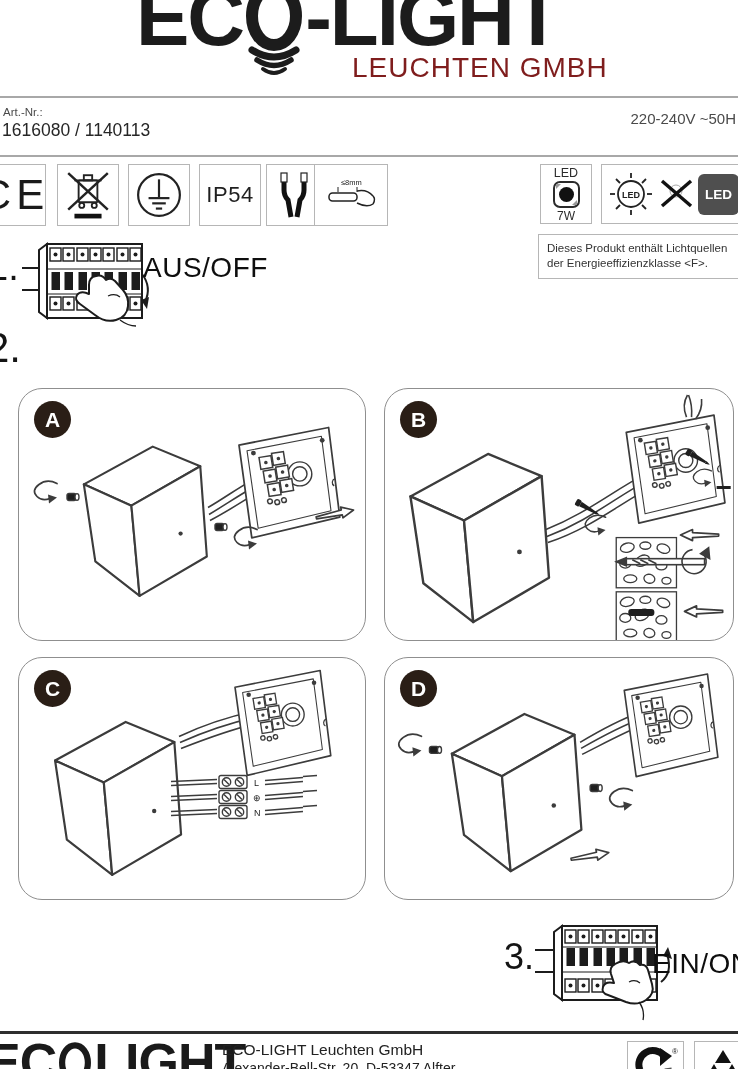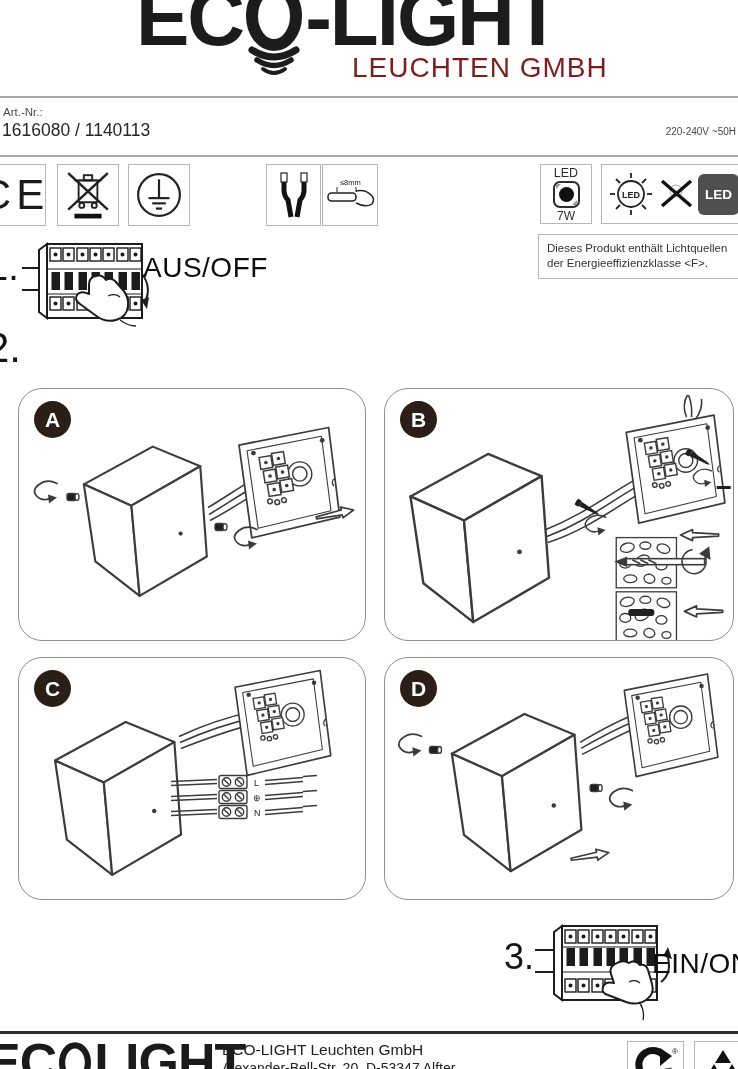--- a/index.html
+++ b/index.html
@@ -7,21 +7,21 @@
   .page{position:relative;width:738px;height:1069px;background:#fff;overflow:hidden;
         font-family:"Liberation Sans",sans-serif;color:#1f1f1f}
   .abs{position:absolute}
   .rule{position:absolute;left:0;width:738px;height:1.5px;background:#a8a8a8}
   .logo-row{position:absolute;left:136px;top:-26px;display:flex;align-items:flex-start;
             font-weight:bold;font-size:80px;line-height:88px;letter-spacing:-2px;color:#1c1c1c;white-space:nowrap}
   .logo-sub{position:absolute;left:352px;top:52px;width:248px;text-align:left;font-size:28px;
             letter-spacing:1px;color:#7f1d1d;white-space:nowrap}
   .art-label{position:absolute;left:3px;top:106px;font-size:11.5px;color:#4a4a4a}
   .art-value{position:absolute;left:2px;top:120px;font-size:17.5px;color:#262626}
-  .voltage{position:absolute;right:2px;top:126px;font-size:10px;color:#4a4a4a;white-space:nowrap}
+  .voltage{position:absolute;right:2px;top:110px;font-size:15px;color:#4a4a4a;white-space:nowrap}
   .ibox{position:absolute;top:164px;height:62px;border:1px solid #b6b6b6;background:#fff;
         display:flex;align-items:center;justify-content:center}
   .ce-text{font-size:42px;letter-spacing:5px;color:#1a1a1a;font-weight:400}
   .ip-text{font-size:22px;color:#1f1f1f;letter-spacing:.5px}
   .ledbox-inner{display:flex;flex-direction:column;align-items:center;gap:1px}
   .led-lbl{font-size:12.5px;color:#2b2b2b}
   .led-square{position:relative;width:27px;height:27px;border:2.4px solid #2b2b2b;border-radius:7px;
               display:flex;align-items:center;justify-content:center}
   .led-dot{width:15px;height:15px;border-radius:50%;background:#111}
   .notch-tl{position:absolute;left:1px;top:1px;width:0;height:0;border-top:5px solid #999;border-right:5px solid transparent}
@@ -163,29 +163,32 @@
     <svg width="48" height="48" viewBox="0 0 46 46">
       <g stroke="#222" fill="none" stroke-width="2.1">
         <circle cx="23" cy="23" r="20"></circle>
         <line x1="23" y1="8" x2="23" y2="25"></line>
         <line x1="13" y1="26" x2="33" y2="26"></line>
         <line x1="16.5" y1="31" x2="29.5" y2="31"></line>
         <line x1="20" y1="36" x2="26" y2="36"></line>
       </g>
     </svg>
   </div>
+  <div class="ibox" style="left:199px;width:62px">
+    <span class="ip-text">IP54</span>
+  </div>
   <div class="ibox" style="left:266px;width:55px">
     <svg width="40" height="48" viewBox="0 0 40 48">
       <path d="M10,10 L10,19 Q10,25 14,29 L17,46" fill="none" stroke="#111" stroke-width="5"></path>
       <path d="M30,10 L30,19 Q30,25 26,29 L23,46" fill="none" stroke="#111" stroke-width="5"></path>
       <rect x="7" y="2" width="6" height="9" fill="#fff" stroke="#222" stroke-width="1.2"></rect>
       <rect x="27" y="2" width="6" height="9" fill="#fff" stroke="#222" stroke-width="1.2"></rect>
     </svg>
   </div>
-  <div class="ibox" style="left:322px;width:56px">
+  <div class="ibox" style="left:314px;width:74px">
     <svg width="54" height="52" viewBox="0 0 54 52">
       <text x="17" y="16" font-size="7.5" fill="#222">≤8mm</text>
       <line x1="14" y1="18" x2="14" y2="23" stroke="#222" stroke-width="1"></line>
       <line x1="33" y1="18" x2="33" y2="23" stroke="#222" stroke-width="1"></line>
       <rect x="5" y="24" width="28" height="8" rx="3.5" fill="#fff" stroke="#222" stroke-width="1.5"></rect>
       <path d="M33,22 q10,-2 16,5" fill="none" stroke="#222" stroke-width="1.5"></path>
       <path d="M33,34 q10,5 16,1" fill="none" stroke="#222" stroke-width="1.5"></path>
       <path d="M49,27 q3,3 0,8" fill="none" stroke="#222" stroke-width="1.5"></path>
     </svg>
   </div>

